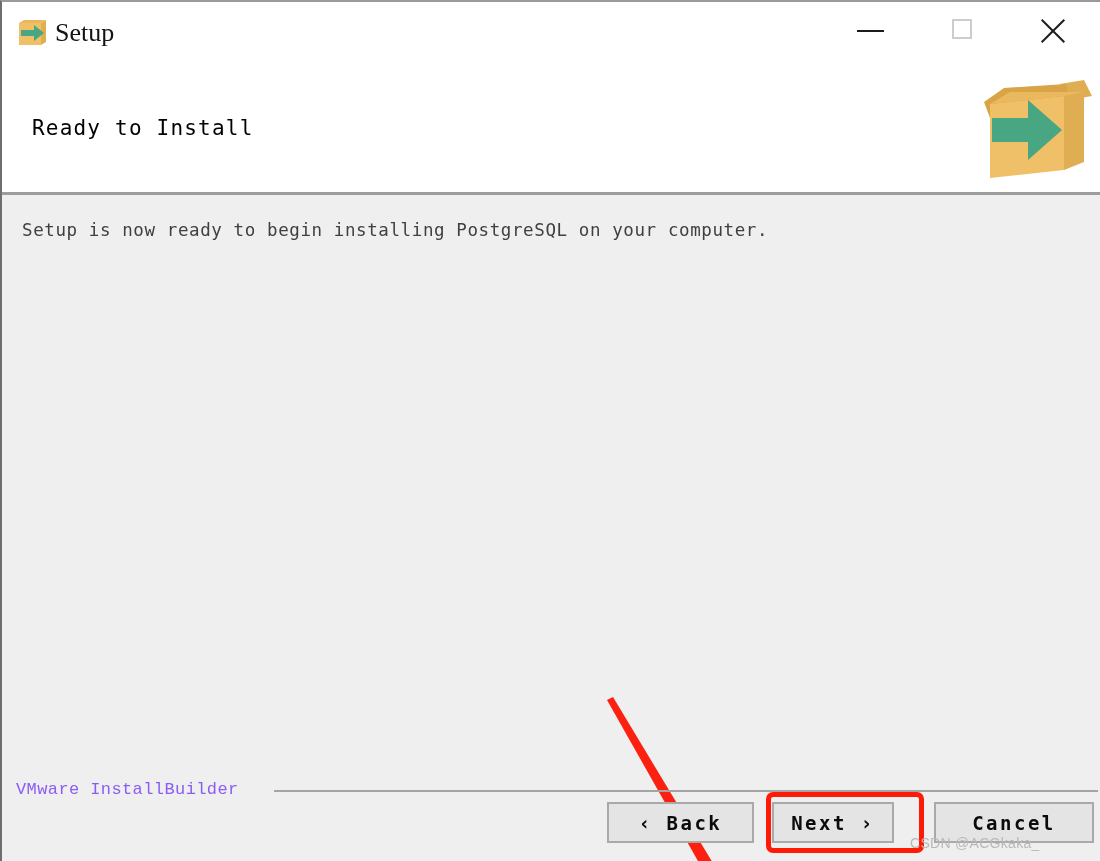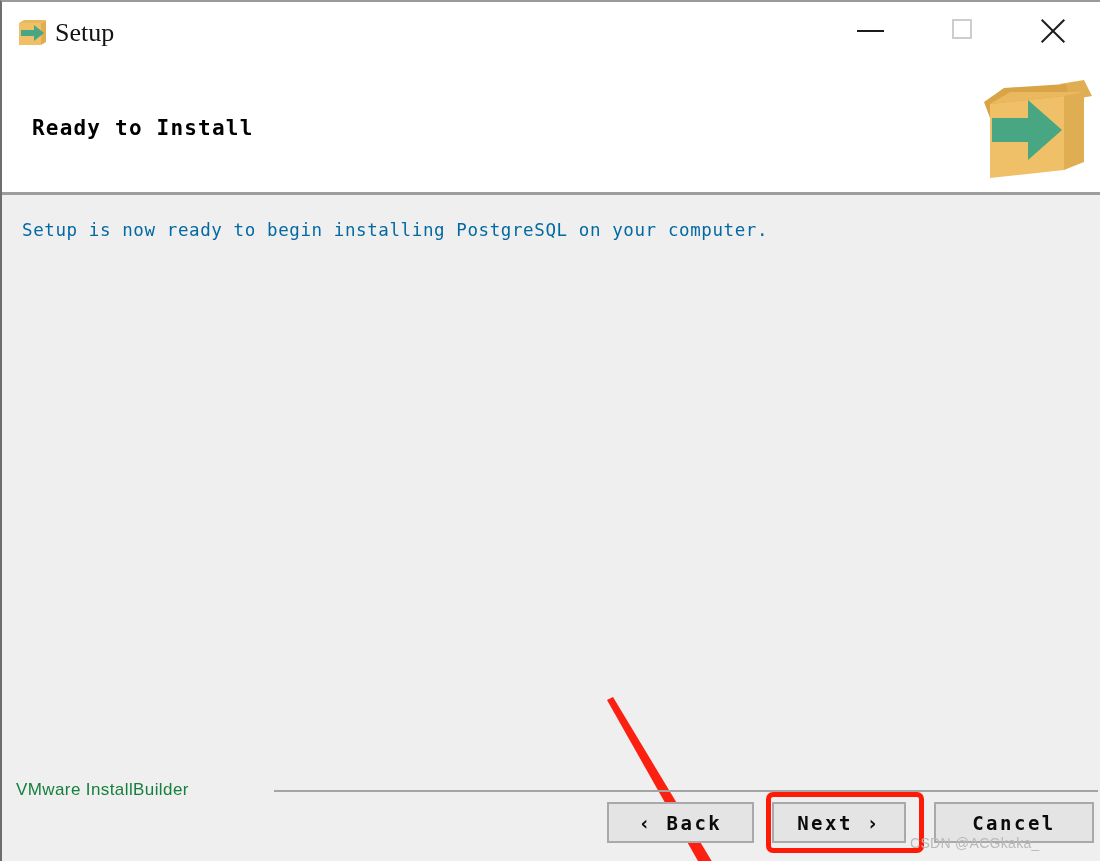--- a/index.html
+++ b/index.html
@@ -88,21 +88,21 @@
     width: 1100px;
     height: 133px;
     background: #ffffff;
     border-bottom: 3px solid #9d9d9d;
     box-sizing: border-box;
   }
   #page-heading {
     position: absolute;
     left: 30px; top: 54px;
     font-family: "DejaVu Sans Mono", monospace;
-    font-weight: bold;
+    font-weight: normal;
     font-size: 21px;
     color: #000000;
     letter-spacing: 1.2px;
     white-space: nowrap;
   }
   #header-art {
     position: absolute;
     right: 6px; top: 4px;
     width: 122px; height: 122px;
   }
@@ -113,40 +113,40 @@
     left: 0; top: 193px;
     width: 1100px;
     height: 668px;
     background: #efefef;
   }
   #body-text {
     position: absolute;
     left: 20px; top: 25px;
     font-family: "DejaVu Sans Mono", monospace;
     font-size: 17.5px;
-    color: #0369a1;
+    color: #404040;
     letter-spacing: 0.6px;
     white-space: nowrap;
   }
 
   
   #annot-arrow {
     position: absolute;
     left: 590px; top: 490px;
     width: 200px; height: 300px;
     pointer-events: none;
   }
 
   
   #footer-brand {
     position: absolute;
     left: 14px; top: 585px;
-    font-family: Liberation Sans, sans-serif;
+    font-family: Liberation Mono, monospace;
     font-size: 17px;
-    color: #15803d;
+    color: #8b5cf6;
     letter-spacing: 0.4px;
     white-space: nowrap;
   }
   #footer-rule {
     position: absolute;
     left: 272px; top: 595px;
     width: 824px; height: 2px;
     background: #a4a4a4;
   }
 
@@ -162,21 +162,21 @@
     font-size: 19px;
     color: #0b0b0b;
     letter-spacing: 2.5px;
     display: flex;
     align-items: center;
     justify-content: center;
     cursor: default;
     padding: 0;
   }
   #btn-back   { left: 605px; width: 147px; }
-  #btn-next   { left: 770px; width: 134px; }
+  #btn-next   { left: 770px; width: 122px; }
   #btn-cancel { left: 932px; width: 160px; }
 
   #next-highlight {
     position: absolute;
     left: 764px; top: 597px;
     width: 158px; height: 61px;
     border: 5px solid #ff1a08;
     border-radius: 7px;
     box-sizing: border-box;
     pointer-events: none;

